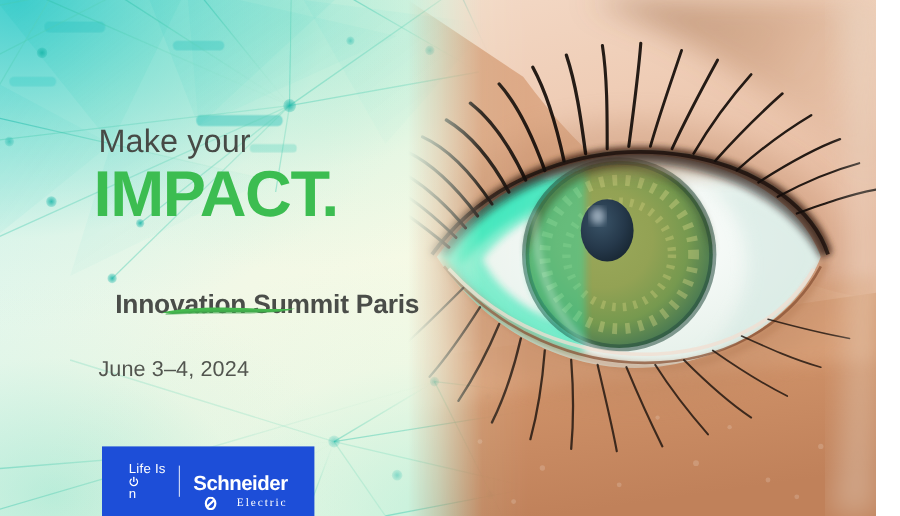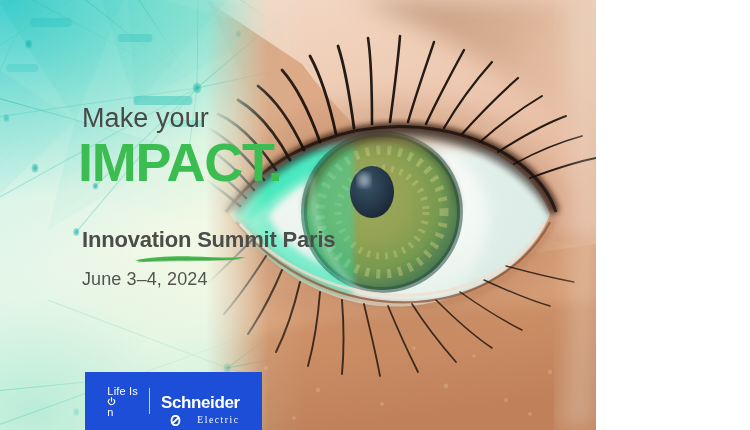--- a/index.html
+++ b/index.html
@@ -2,21 +2,21 @@
 <html><head>
 <meta charset="utf-8">
 <style>
   html, body {
     margin: 0;
     padding: 0;
     background: #ffffff;
   }
   #banner {
     position: relative;
-    width: 596px;
+    width: 730px;
     height: 430px;
     overflow: hidden;
     font-family: "Liberation Sans", sans-serif;
     background: #f7fae2;
   }
 
   
   .bg-base {
     position: absolute;
     inset: 0;
@@ -73,21 +73,21 @@
   .summit-wrap {
     position: relative;
     margin-top: 38px;
     display: inline-block;
   }
   .summit {
     font-size: 22px;
     font-weight: 700;
     color: #4a4d49;
     letter-spacing: -0.2px;
-    margin: 0;
+    margin: 14px;
     white-space: nowrap;
     text-align: right;
   }
   .brushline {
     position: absolute;
     left: 52px;
     top: 27px;
     width: 118px;
     height: 9px;
   }

